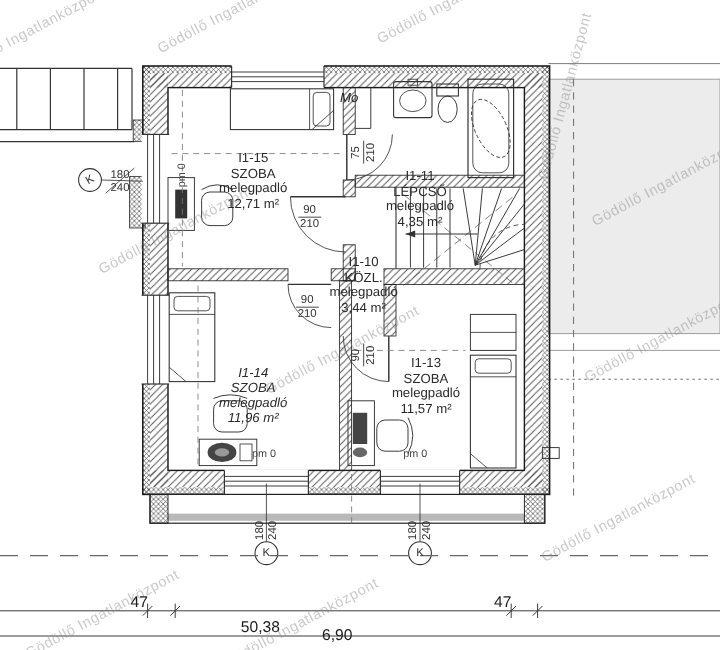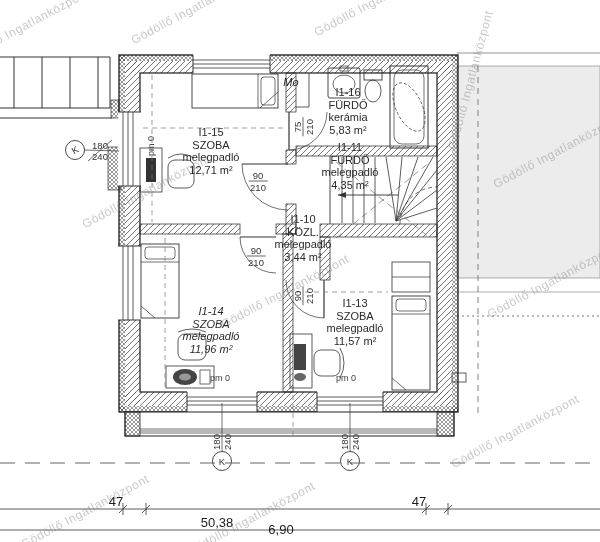--- a/index.html
+++ b/index.html
@@ -269,29 +269,23 @@
   <div class="wm" style="left:188px;top:545px;transform:rotate(-28deg);">Gödöllő Ingatlanközpont</div>
   <div class="wm" style="left:452px;top:458px;transform:rotate(-28deg);">Gödöllő Ingatlanközpont</div>
 
 
   <div class="lbl room-label" style="left:211px;top:151px;">
     <div>I1-15</div>
     <div>SZOBA</div>
     <div>melegpadló</div>
     <div>12,71 m²</div>
   </div>
-  <div class="lbl room-label" style="left:348px;top:111px;">
-    <div>I1-16</div>
-    <div>FÜRDŐ</div>
-    <div>kerámia</div>
-    <div>5,83 m²</div>
-  </div>
   <div class="lbl room-label" style="left:350px;top:166px;">
     <div>I1-11</div>
-    <div>FÜRDŐ</div>
+    <div>LÉPCSŐ</div>
     <div>melegpadló</div>
     <div>4,35 m²</div>
   </div>
   <div class="lbl room-label" style="left:303px;top:238px;">
     <div>I1-10</div>
     <div>KÖZL.</div>
     <div>melegpadló</div>
     <div>3,44 m²</div>
   </div>
   <div class="lbl room-label" style="left:211px;top:330px;font-style:italic;">

